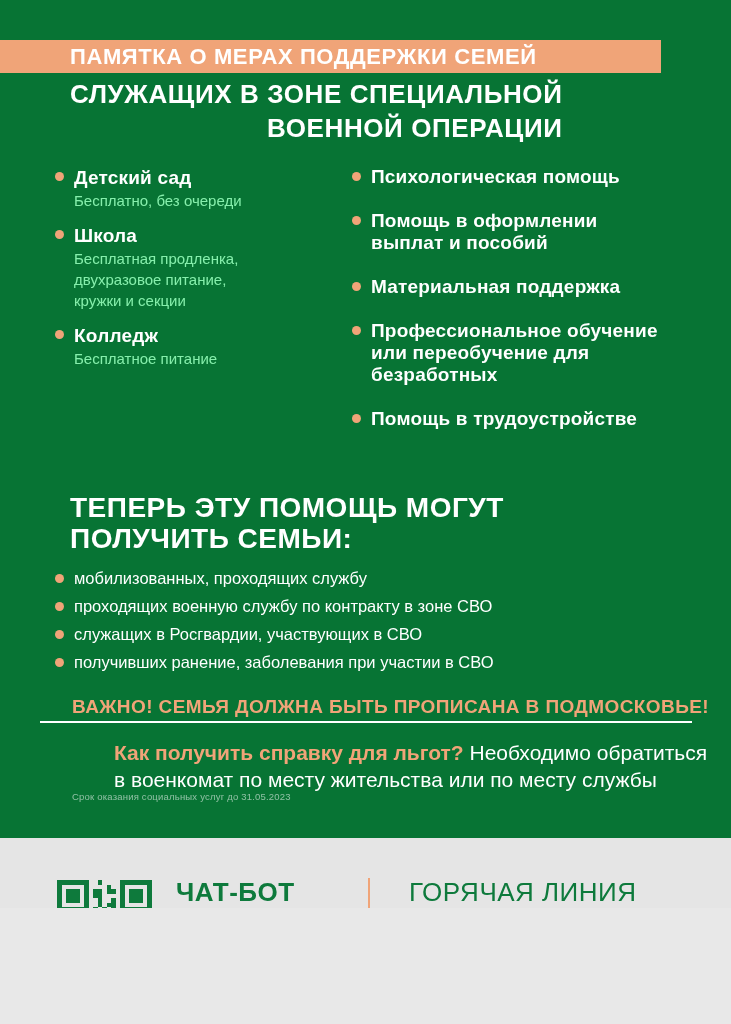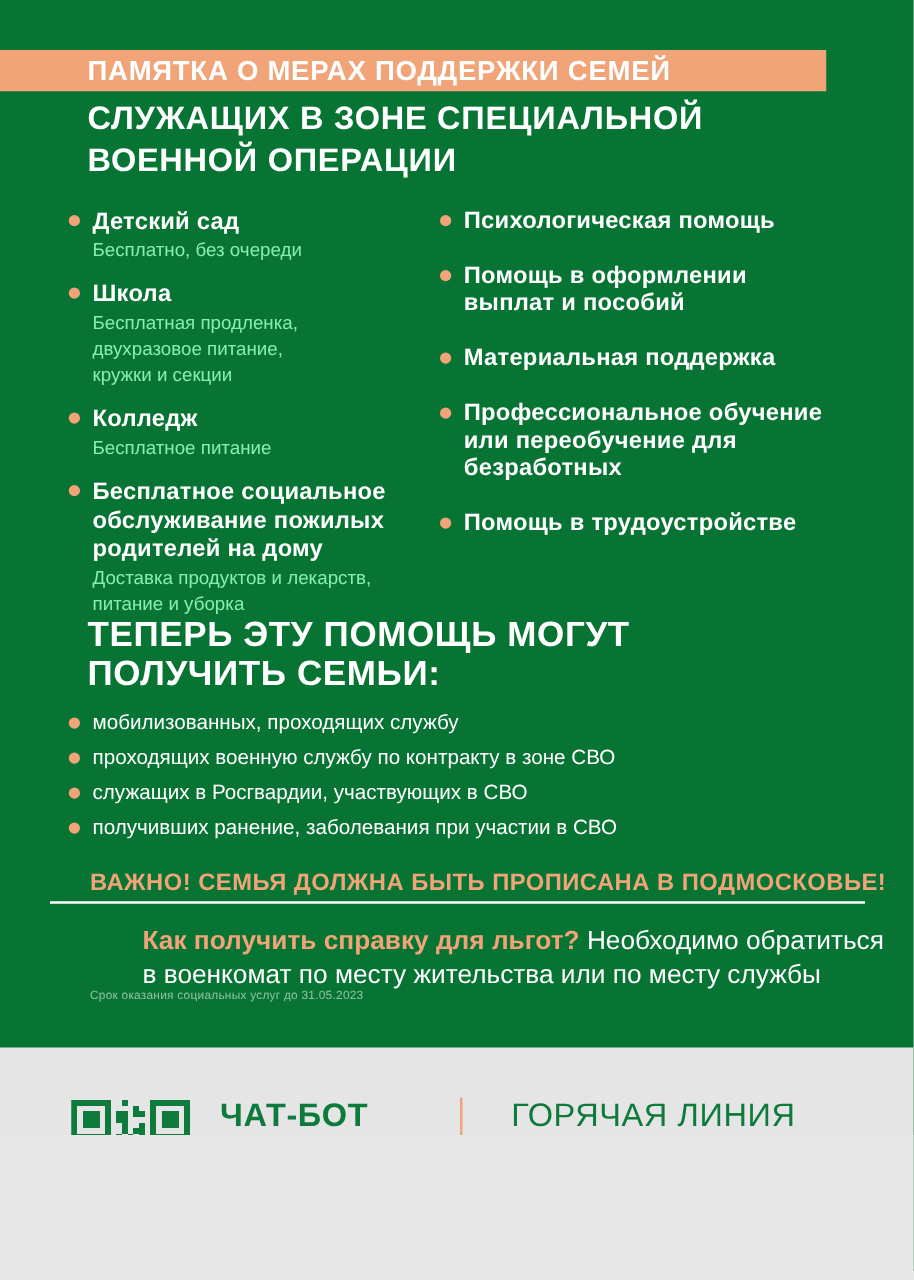--- a/index.html
+++ b/index.html
@@ -31,21 +31,21 @@
     display:block;
     padding-left:70px;
     line-height:33px;
     font-size:22px;font-weight:bold;
     letter-spacing:.6px;
     color:#fff;
   }
   .title-rest{
     position:absolute;top:77px;left:70px;
     font-size:26px;font-weight:bold;
-    line-height:34px;letter-spacing:.6px;
+    line-height:34px;letter-spacing:.6px;text-align:right;
   }
 
   
   .col{position:absolute;top:166px;}
   .col-left{left:55px;width:300px;}
   .col-right{left:352px;width:355px;}
   .b-item{display:flex;gap:10px;margin-bottom:13px;}
   .dot{
     flex:none;width:9px;height:9px;border-radius:50%;
     background:var(--orange);margin-top:6px;
@@ -144,30 +144,20 @@
         <div class="b-desc pre">Бесплатная продленка,
 двухразовое питание,
 кружки и секции</div>
       </div>
     </div>
     <div class="b-item">
       <span class="dot"></span>
       <div>
         <div class="b-title pre">Колледж</div>
         <div class="b-desc pre">Бесплатное питание</div>
-      </div>
-    </div>
-    <div class="b-item">
-      <span class="dot"></span>
-      <div>
-        <div class="b-title pre">Бесплатное социальное
-обслуживание пожилых
-родителей на дому</div>
-        <div class="b-desc pre">Доставка продуктов и лекарств,
-питание и уборка</div>
       </div>
     </div>
   </div>
 
   <div class="col col-right">
     <div class="b-item">
       <span class="dot"></span>
       <div class="b-title pre">Психологическая помощь</div>
     </div>
     <div class="b-item">

